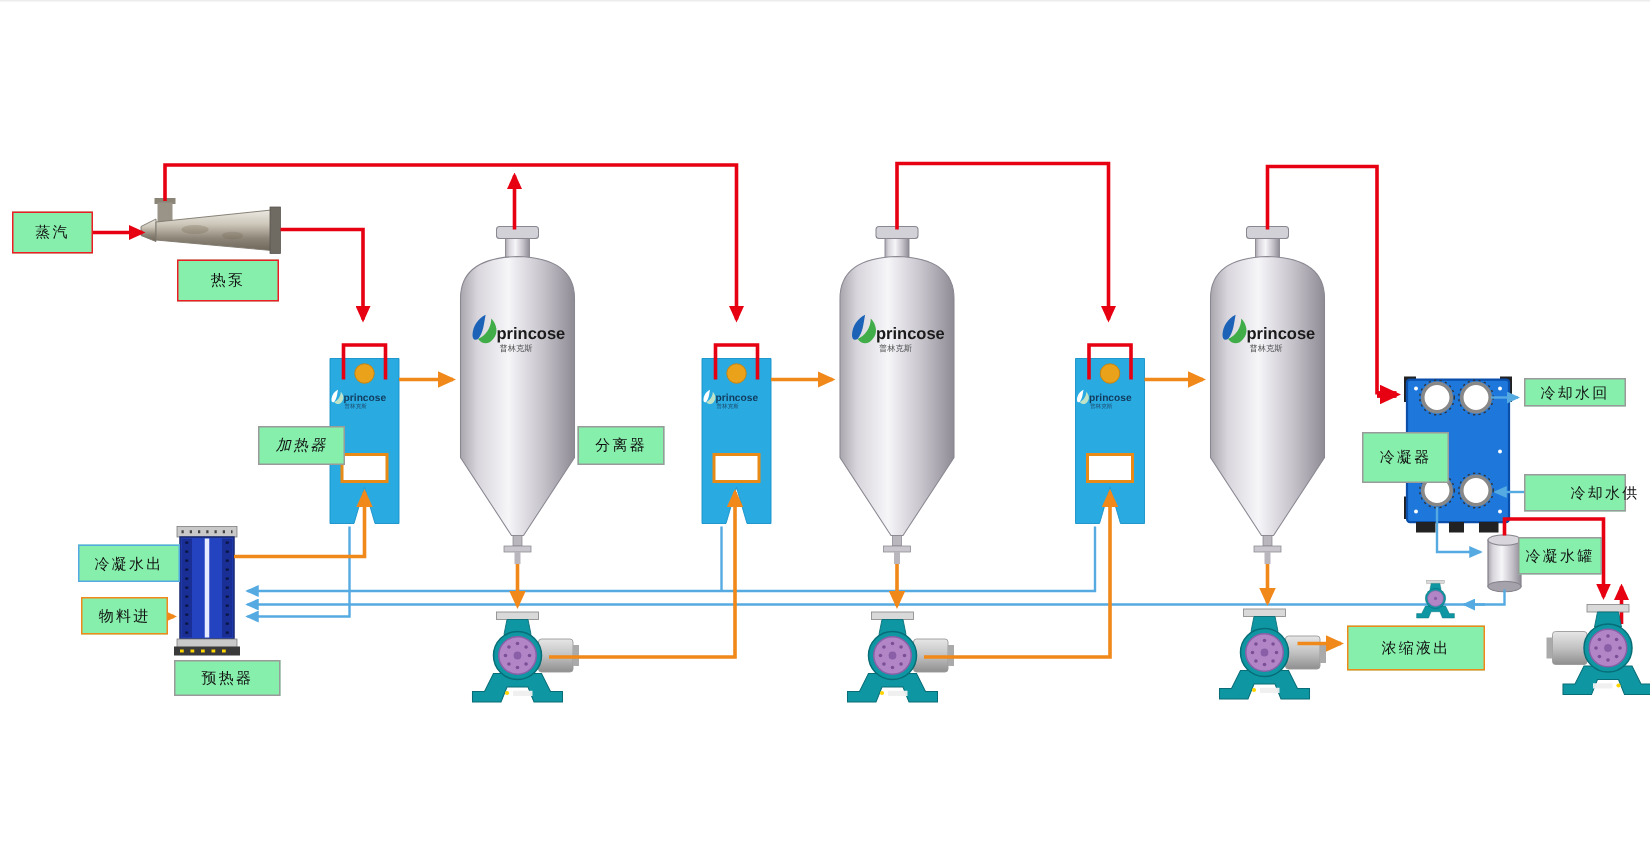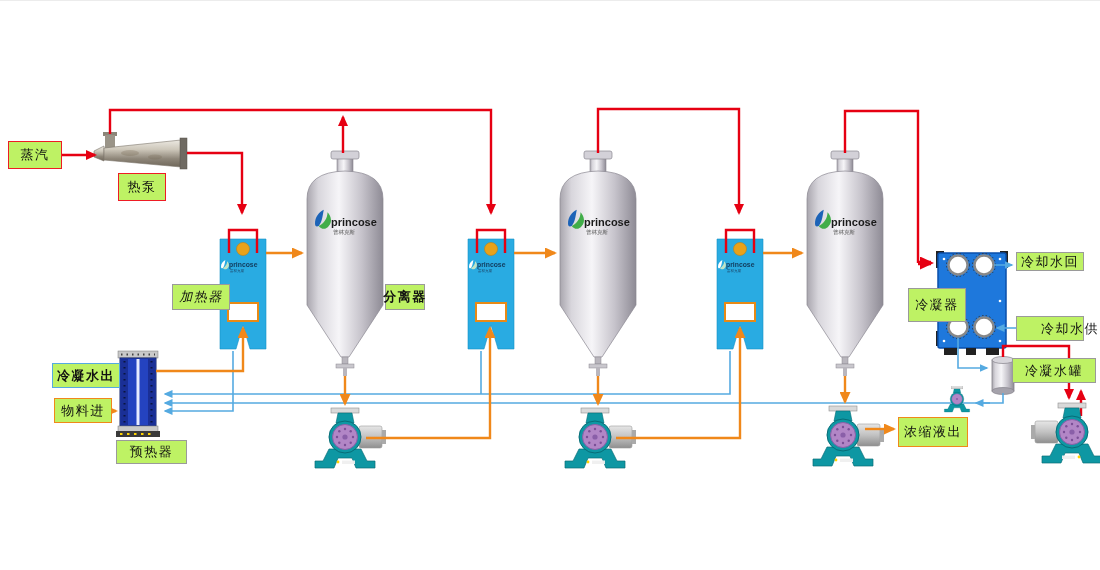--- a/index.html
+++ b/index.html
@@ -1,25 +1,25 @@
 <!DOCTYPE html>
 <html><head>
 <meta charset="utf-8">
 <style>
   html,body{margin:0;padding:0;background:#fff;}
   #stage{position:relative;width:1100px;height:570px;background:#ffffff;overflow:hidden;
          font-family:"Liberation Sans","DejaVu Sans",sans-serif;border-top:1px solid #ececec;border-bottom:1px solid #ececec;}
   #pipes{position:absolute;left:0;top:0;}
   svg text{font-family:"Liberation Sans","DejaVu Sans",sans-serif;}
   .lbl{position:absolute;display:flex;align-items:center;justify-content:center;
-       background:#bef264;border:1.6px solid #9a9a9a;font-size:13px;color:#111;
+       background:#86efac;border:1.6px solid #9a9a9a;font-size:10px;color:#111;
        letter-spacing:1.5px;box-sizing:border-box;white-space:nowrap;}
   .lbl.red{border-color:#ee1c24;}
   .lbl.orange{border-color:#f0881a;text-align:right;}
-  .lbl.blue{border-color:#55aae1;font-weight:bold;}
+  .lbl.blue{border-color:#55aae1;}
 </style>
 </head>
 <body>
 
 <div id="stage">
 
 <svg id="pipes" width="1100" height="570" viewBox="0 0 1100 570">
   <defs>
     <linearGradient id="gSteel" x1="0" y1="0" x2="1" y2="0">
       <stop offset="0" stop-color="#a9a6ae"></stop>
@@ -316,25 +316,25 @@
         <circle cx="-5.7" cy="-5.7" r="1.2" fill="#7a4f96"></circle>
     <circle cx="0" cy="-8" r="1.2" fill="#7a4f96"></circle>
         <circle cx="5.7" cy="-5.7" r="1.2" fill="#7a4f96"></circle>
     <circle cx="0" cy="0" r="2.6" fill="#8a5fa8"></circle>
     <circle cx="-7" cy="25" r="1.4" fill="#ffd400"></circle>
         <rect x="-3" y="23.5" width="13" height="3.5" fill="#efefef" opacity="0.95"></rect>
   </g>
 </svg>
 
 <div class="lbl red" style="left:8px;top:140px;width:54px;height:28px;">蒸汽</div>
-<div class="lbl red" style="left:118px;top:172px;width:48px;height:28px;">热泵</div>
+<div class="lbl red" style="left:118px;top:172px;width:68px;height:28px;">热泵</div>
 <div class="lbl" style="left:172px;top:283px;width:58px;height:26px;font-style:italic;">加热器</div>
-<div class="lbl" style="left:385px;top:283px;width:40px;height:26px;font-weight:bold;">分离器</div>
+<div class="lbl" style="left:385px;top:283px;width:58px;height:26px;">分离器</div>
 <div class="lbl blue" style="left:52px;top:362px;width:68px;height:25px;">冷凝水出</div>
 <div class="lbl orange" style="left:54px;top:397px;width:58px;height:25px;">物料进</div>
 <div class="lbl" style="left:116px;top:439px;width:71px;height:24px;">预热器</div>
 <div class="lbl" style="left:908px;top:287px;width:58px;height:34px;">冷凝器</div>
 <div class="lbl" style="left:1016px;top:251px;width:68px;height:19px;">冷却水回</div>
 <div class="lbl" style="left:1016px;top:315px;width:68px;height:25px;padding-left:40px;">冷却水供</div>
-<div class="lbl" style="left:1012px;top:357px;width:84px;height:25px;">冷凝水罐</div>
-<div class="lbl orange" style="left:898px;top:416px;width:70px;height:30px;">浓缩液出</div>
+<div class="lbl" style="left:1012px;top:357px;width:56px;height:25px;">冷凝水罐</div>
+<div class="lbl orange" style="left:898px;top:416px;width:92px;height:30px;">浓缩液出</div>
 
 </div>
 
 </body></html>

